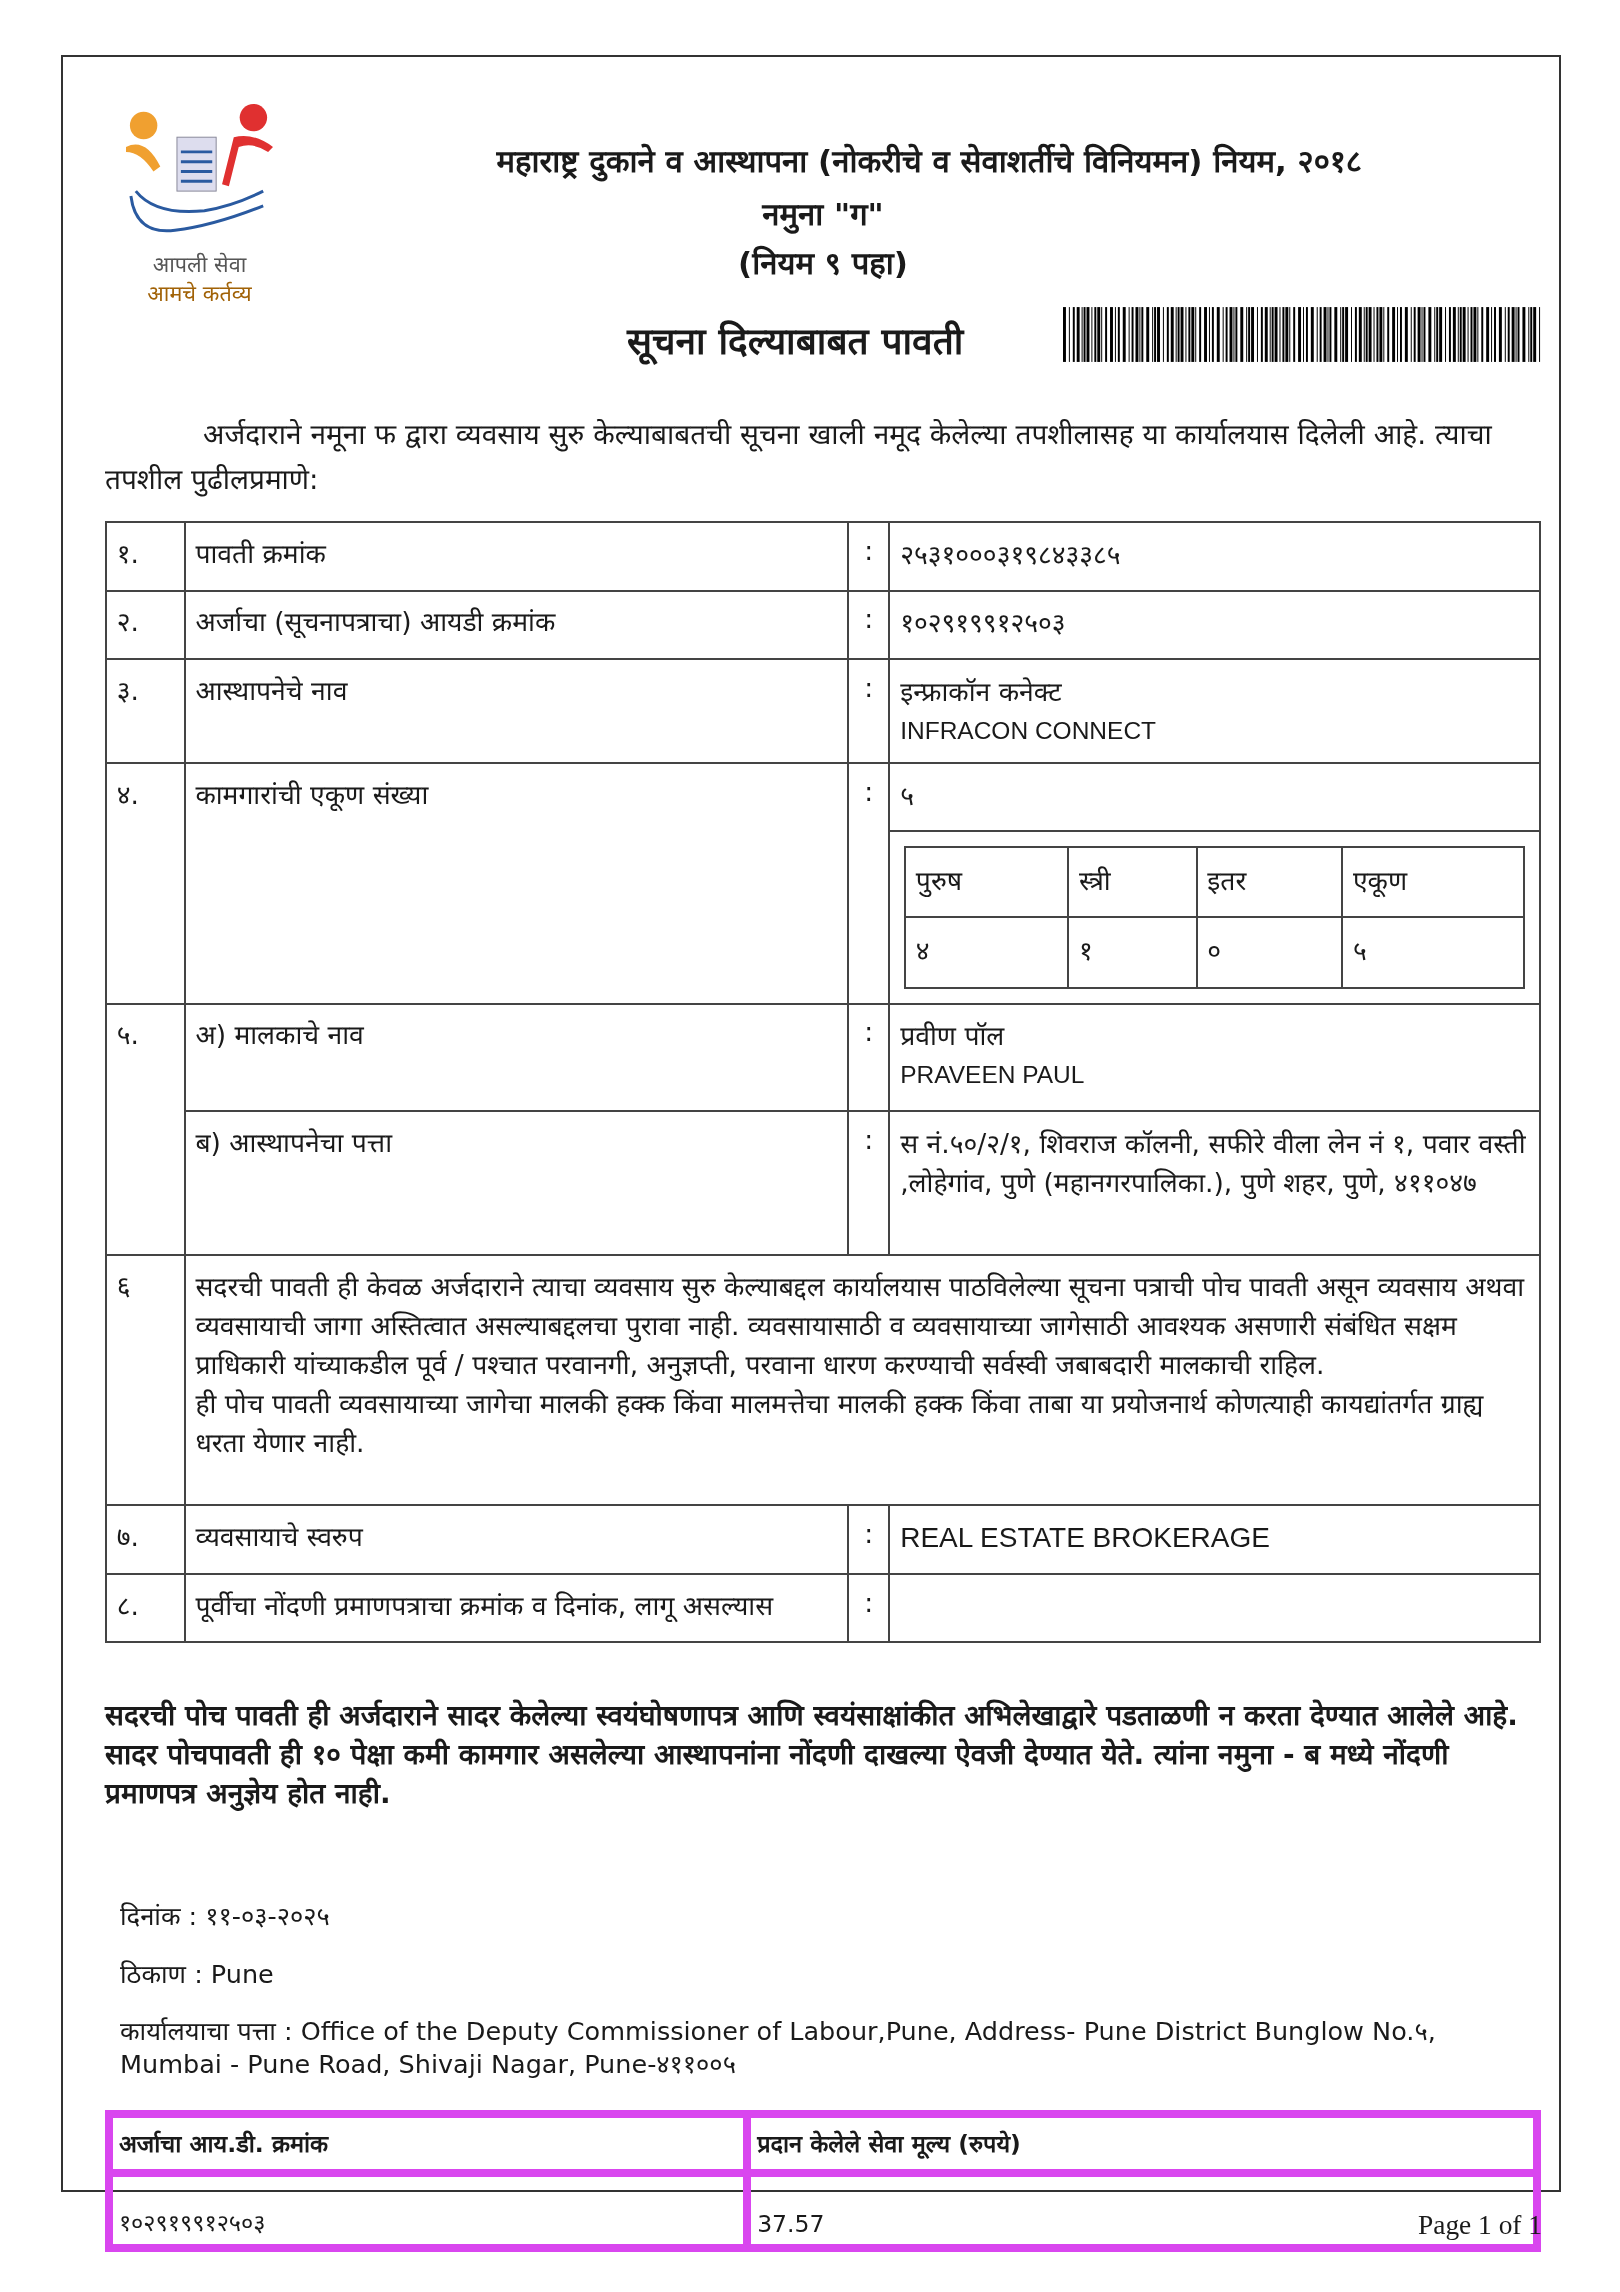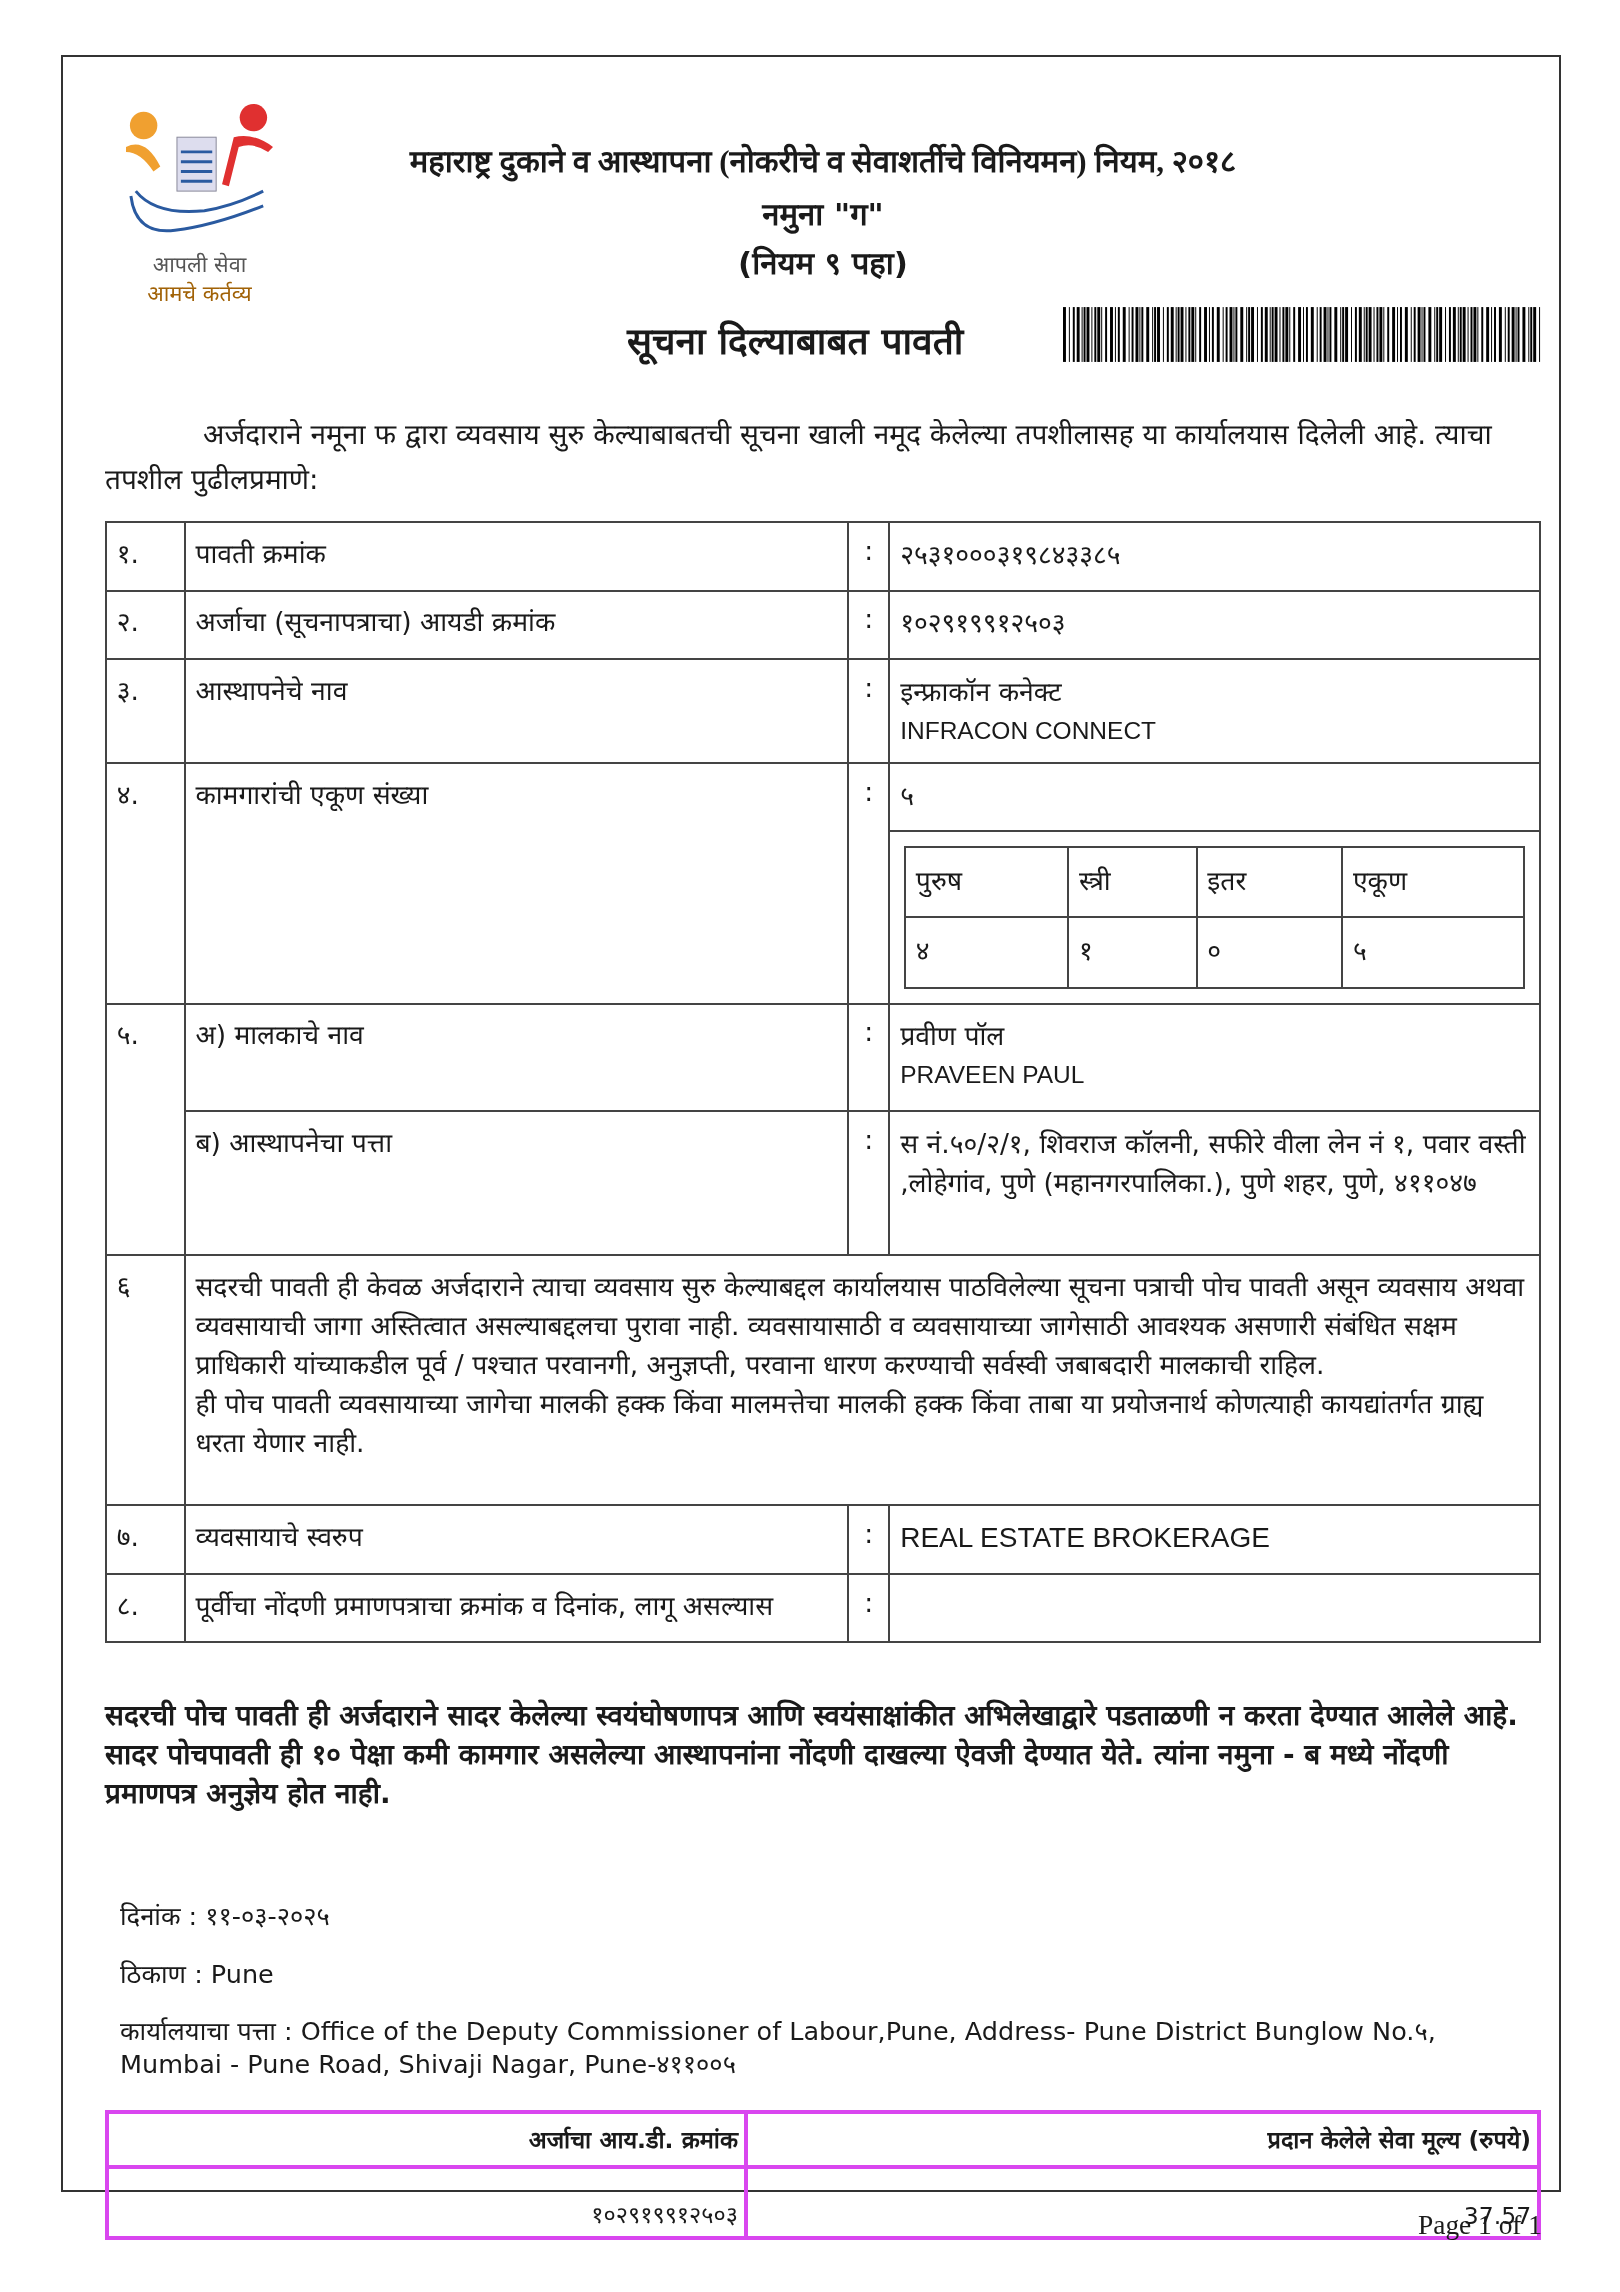--- a/index.html
+++ b/index.html
@@ -1,37 +1,37 @@
 <!DOCTYPE html>
 <html><head>
 <meta charset="utf-8">
 <style>
   html, body { margin:0; padding:0; background:#fff; }
   body { width:1620px; height:2293px; position:relative; font-family:"DejaVu Sans", sans-serif; color:#1a1a1a; overflow:hidden; }
   .frame { position:absolute; left:61px; top:55px; width:1500px; height:2137px; border:2px solid #333; box-sizing:border-box; }
   .logo { position:absolute; left:116px; top:98px; width:167px; height:235px; }
   .hdr { position:absolute; left:274px; width:1098px; text-align:center; font-weight:bold; font-size:31px; }
-  .hdr.t1 { top:139px; left:284px; width:1078px; text-align:center;font-family:Liberation Serif, serif; }
+  .hdr.t1 { top:139px; left:284px; width:1078px; text-align:right; }
   .hdr.t2 { top:192px; }
   .hdr.t3 { top:241px; }
   .subtitle { position:absolute; left:627px; top:314px; font-size:37px; font-weight:bold; }
   .barcode { position:absolute; left:1063px; top:307px; width:480px; height:55px; }
   .intro { position:absolute; left:105px; top:412px; width:1441px; font-size:28px; line-height:45px; text-indent:98px; }
   table.main { position:absolute; left:105px; top:521px; width:1436px; border-collapse:collapse; font-size:26.5px; }
   table.main td { border:2px solid #444; vertical-align:top; padding:11.8px 9.8px; }
   td.num { width:57px; }
   td.lbl { width:642px; }
   td.colon { width:19.6px; text-align:center; }
   td.val { line-height:39px; }
   table.inner { width:100%; border-collapse:collapse; font-size:26.5px; }
   table.inner td { border:2px solid #444; padding:13.7px 9.8px; height:41px; }
   .note { position:absolute; left:105px; top:1696px; width:1441px; font-size:28px; font-weight:bold; line-height:39px; }
   .meta { position:absolute; left:120px; font-size:25.5px; }
   table.fee { position:absolute; left:105px; top:2110px; width:1436px; border-collapse:collapse; font-size:23.5px; }
-  table.fee td { border:4px solid #d946ef; text-align:right; padding:5.9px; height:39px; }
+  table.fee td { border:8px solid #d946ef; text-align:left; padding:5.9px; height:39px; }
   table.fee td.h { font-weight:bold; }
   .pageno { position:absolute; right:78px; top:2210px; font-family:"Liberation Serif", serif; font-size:27.4px; }
 </style>
 </head>
 <body>
 
 <div class="frame"></div>
 
 <div class="logo">
   <svg width="167" height="147" viewBox="0 0 170 150">

